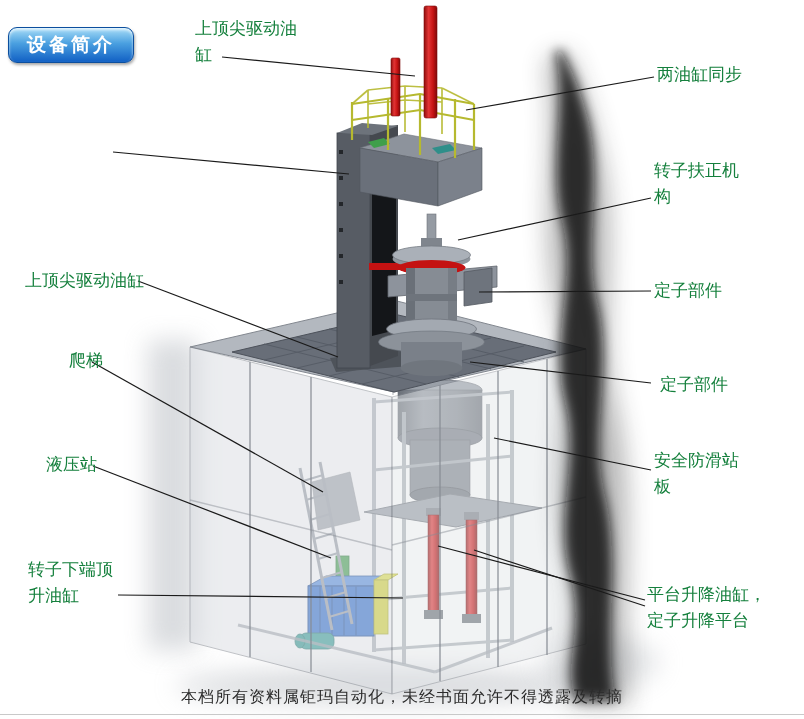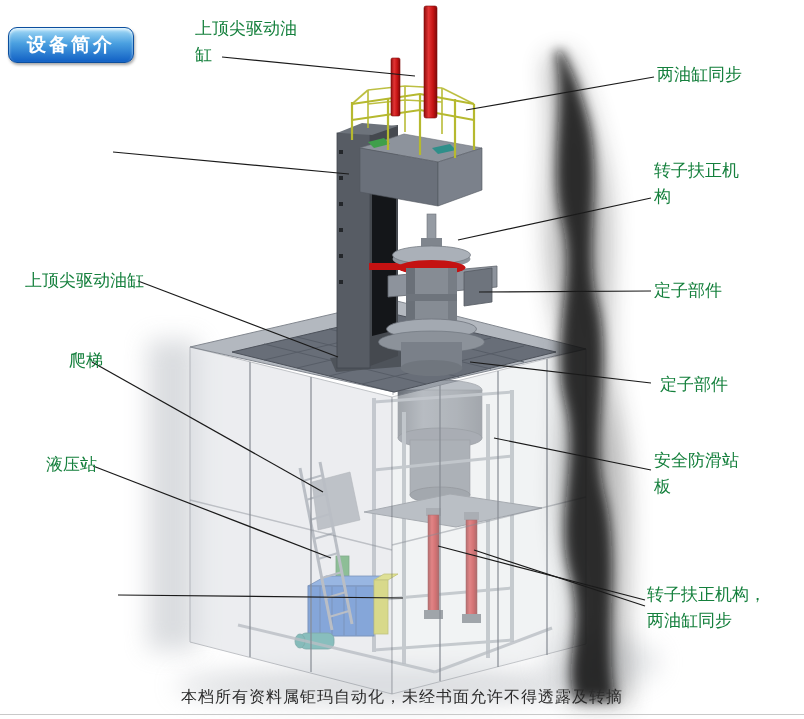--- a/index.html
+++ b/index.html
@@ -268,17 +268,18 @@
 
   <div class="callout" style="left:195px;top:16px;width:108px;">上顶尖驱动油缸</div>
   <div class="callout nowrap" style="left:657px;top:62px;">两油缸同步</div>
   <div class="callout" style="left:654px;top:158px;width:90px;">转子扶正机构</div>
   <div class="callout nowrap" style="left:25px;top:268px;">上顶尖驱动油缸</div>
   <div class="callout nowrap" style="left:654px;top:278px;">定子部件</div>
   <div class="callout nowrap" style="left:69px;top:348px;">爬梯</div>
   <div class="callout nowrap" style="left:660px;top:372px;">定子部件</div>
   <div class="callout nowrap" style="left:38px;top:452px;margin-left:8px;">液压站</div>
   <div class="callout" style="left:654px;top:448px;width:90px;">安全防滑站板</div>
-  <div class="callout" style="left:647px;top:582px;width:124px;">转子扶正机构，两油缸同步</div>
+  <div class="callout" style="left:28px;top:557px;width:90px;">转子下端顶升油缸</div>
+  <div class="callout" style="left:647px;top:582px;width:124px;">平台升降油缸，定子升降平台</div>
 
   <div class="watermark">本档所有资料属钜玛自动化，未经书面允许不得透露及转摘</div>
   <div class="bottom-rule"></div>
 </div>
 
 </body></html>

